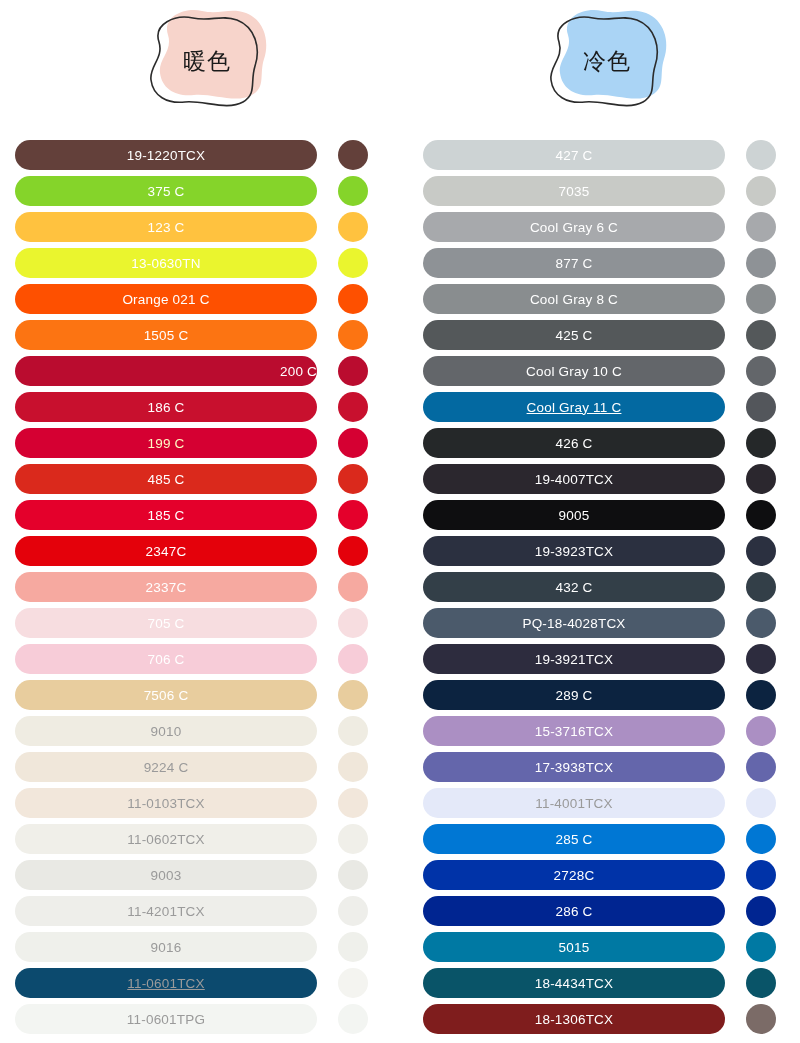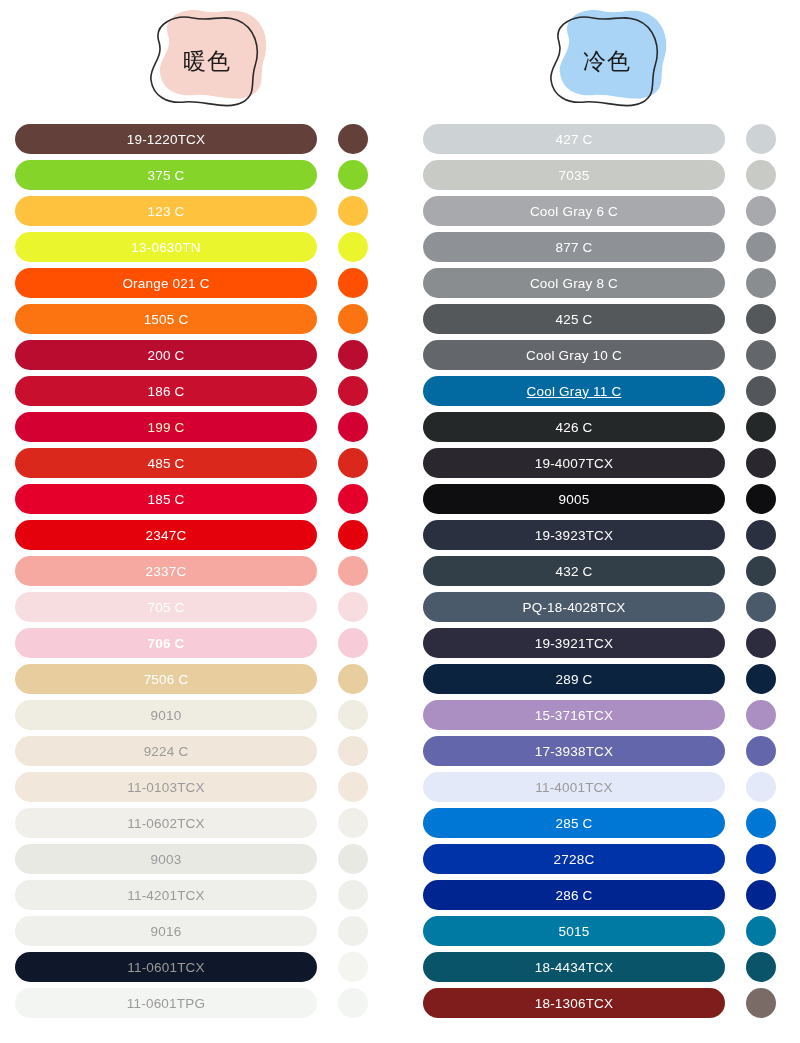--- a/index.html
+++ b/index.html
@@ -46,21 +46,21 @@
     color: #1a1a1a;
     letter-spacing: 1px;
     font-family: "DejaVu Sans", sans-serif;
     padding-left: 4px;
     padding-top: 2px;
   }
 
   
   .column {
     position: absolute;
-    top: 124px;
+    top: 140px;
   }
   .column.left  { left: 15px;  width: 355px; }
   .column.right { left: 423px; width: 355px; }
 
   .swatch-row {
     position: relative;
     height: 30px;
     margin-bottom: 6px;
   }
 
@@ -151,21 +151,21 @@
         </div>
         <div class="dot" style="background: rgb(254, 80, 0);"></div>
       </div>
       <div class="swatch-row">
         <div class="pill" style="background: rgb(252, 116, 18); color: rgb(255, 255, 255);">
           <span>1505 C</span>
         </div>
         <div class="dot" style="background: rgb(252, 116, 18);"></div>
       </div>
       <div class="swatch-row">
-        <div class="pill" style="background: rgb(186, 12, 47); color: rgb(255, 255, 255);">
+        <div class="pill" style="background: rgb(186, 12, 47); color: rgb(255, 255, 255); justify-content: flex-end;">
           <span>200 C</span>
         </div>
         <div class="dot" style="background: rgb(186, 12, 47);"></div>
       </div>
       <div class="swatch-row">
         <div class="pill" style="background: rgb(200, 16, 46); color: rgb(255, 255, 255);">
           <span>186 C</span>
         </div>
         <div class="dot" style="background: rgb(200, 16, 46);"></div>
       </div>
@@ -199,21 +199,21 @@
         </div>
         <div class="dot" style="background: rgb(246, 169, 160);"></div>
       </div>
       <div class="swatch-row">
         <div class="pill" style="background: rgb(247, 221, 224); color: rgb(255, 255, 255);">
           <span>705 C</span>
         </div>
         <div class="dot" style="background: rgb(247, 221, 224);"></div>
       </div>
       <div class="swatch-row">
-        <div class="pill" style="background: rgb(247, 204, 216); color: rgb(255, 255, 255); font-weight: bold;">
+        <div class="pill" style="background: rgb(247, 204, 216); color: rgb(255, 255, 255);">
           <span>706 C</span>
         </div>
         <div class="dot" style="background: rgb(247, 204, 216);"></div>
       </div>
       <div class="swatch-row">
         <div class="pill" style="background: rgb(232, 205, 158); color: rgb(255, 255, 255);">
           <span>7506 C</span>
         </div>
         <div class="dot" style="background: rgb(232, 205, 158);"></div>
       </div>
@@ -253,21 +253,21 @@
         </div>
         <div class="dot" style="background: rgb(238, 238, 234);"></div>
       </div>
       <div class="swatch-row">
         <div class="pill" style="background: rgb(239, 240, 235); color: rgb(154, 154, 154);">
           <span>9016</span>
         </div>
         <div class="dot" style="background: rgb(239, 240, 235);"></div>
       </div>
       <div class="swatch-row">
-        <div class="pill" style="background: #0f172a; color: rgb(154, 154, 154);">
+        <div class="pill" style="background: #0c4a6e; color: rgb(154, 154, 154); text-decoration: underline;">
           <span>11-0601TCX</span>
         </div>
         <div class="dot" style="background: rgb(244, 244, 240);"></div>
       </div>
       <div class="swatch-row">
         <div class="pill" style="background: rgb(243, 245, 242); color: rgb(154, 154, 154);">
           <span>11-0601TPG</span>
         </div>
         <div class="dot" style="background: rgb(243, 245, 242);"></div>
       </div>

